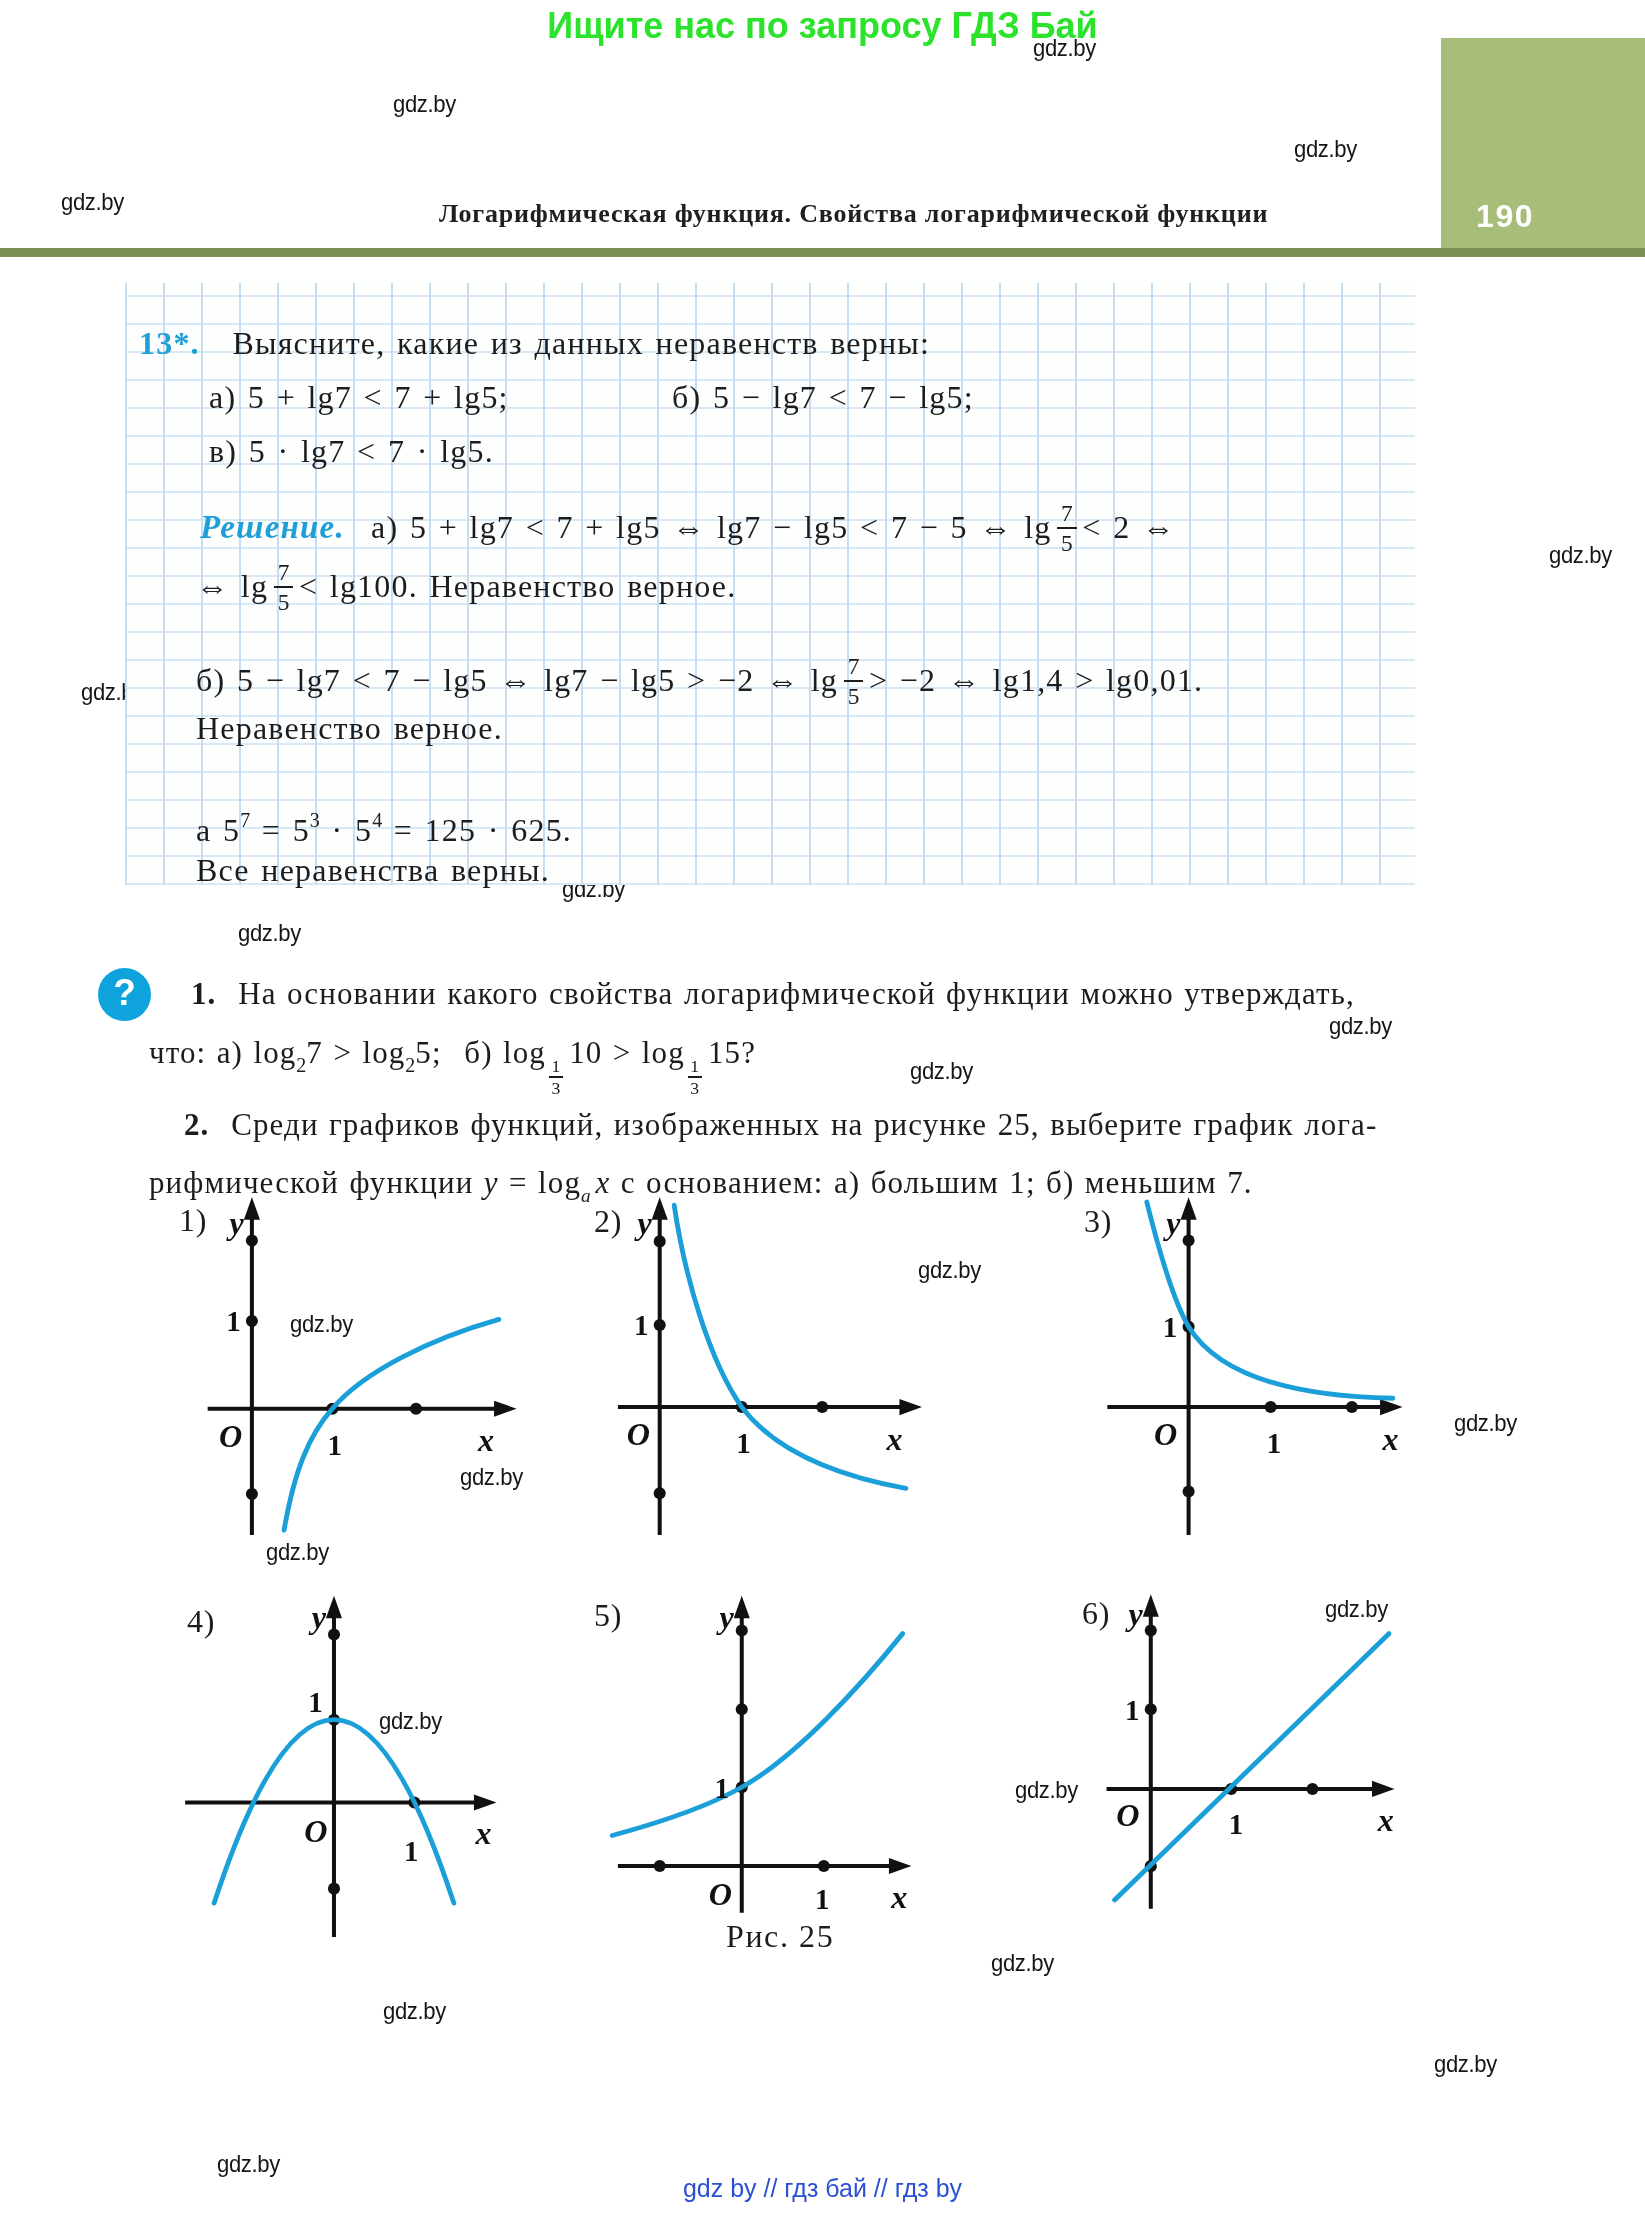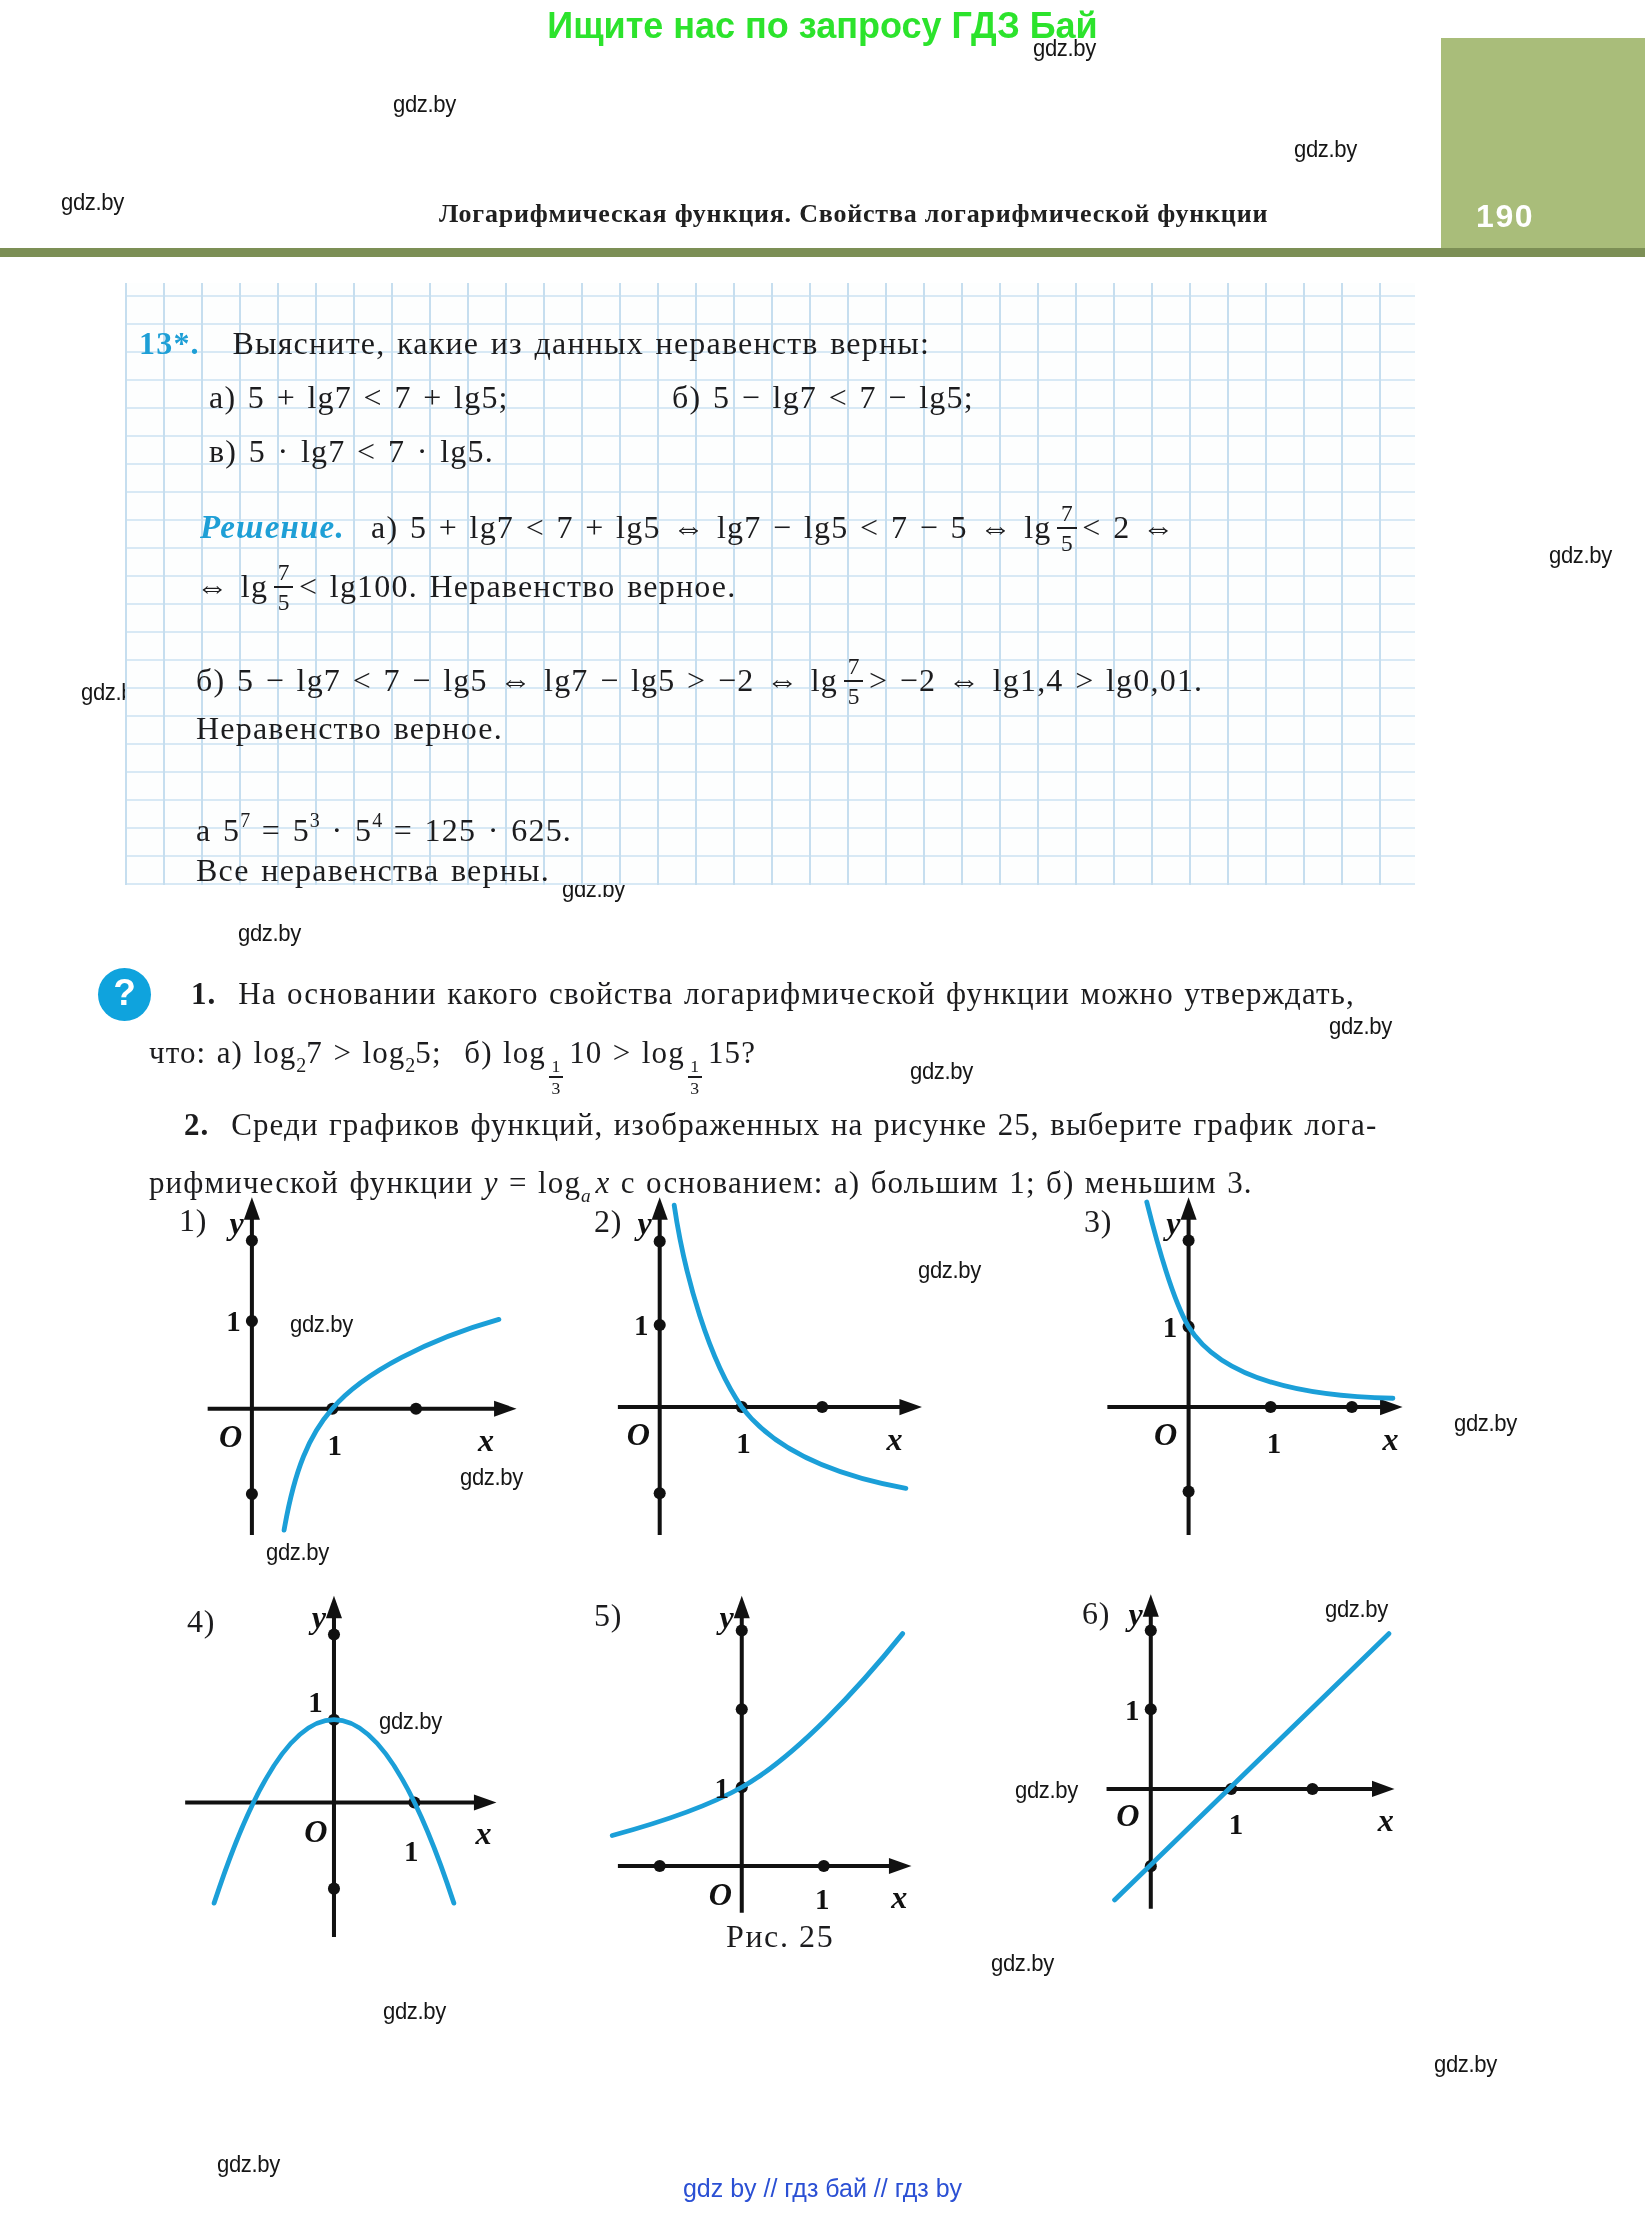--- a/index.html
+++ b/index.html
@@ -132,21 +132,21 @@
     <span style="margin-left:11.3px">На основании какого свойства логарифмической функции можно утверждать,</span>
   </div>
   <div class="qline" style="left:149px;top:1035px">
     <span>что: а) log</span><span class="sub">2</span><span>7 &gt; log</span><span class="sub">2</span><span>5;</span><span class="gapL">б) log</span><span class="logsub"><span class="num">1</span><span class="den">3</span></span><span>10 &gt; log</span><span class="logsub"><span class="num">1</span><span class="den">3</span></span><span>15?</span>
   </div>
   <div class="qline" style="left:184px;top:1107px">
     <span class="bold">2.</span>
     <span style="margin-left:11.3px">Среди графиков функций, изображенных на рисунке 25, выберите график лога-</span>
   </div>
   <div class="qline" style="left:149px;top:1165px">
-    <span>рифмической функции </span><span class="it">y</span><span> = log</span><span class="suba">a</span><span class="it">x</span><span> с основанием: а) большим 1;  б) меньшим 3.</span>
+    <span>рифмической функции </span><span class="it">y</span><span> = log</span><span class="suba">a</span><span class="it">x</span><span> с основанием: а) большим 1;  б) меньшим 7.</span>
   </div>
 
   <div class="glabel" style="left:179px;top:1202px">1)</div>
   <div class="glabel" style="left:594px;top:1203px">2)</div>
   <div class="glabel" style="left:1084px;top:1203px">3)</div>
   <div class="glabel" style="left:187px;top:1603px">4)</div>
   <div class="glabel" style="left:594px;top:1597px">5)</div>
   <div class="glabel" style="left:1082px;top:1595px">6)</div>
 
   <svg class="graph" style="left:161px;top:1192px" width="362" height="361" viewBox="0 0 450 448">

